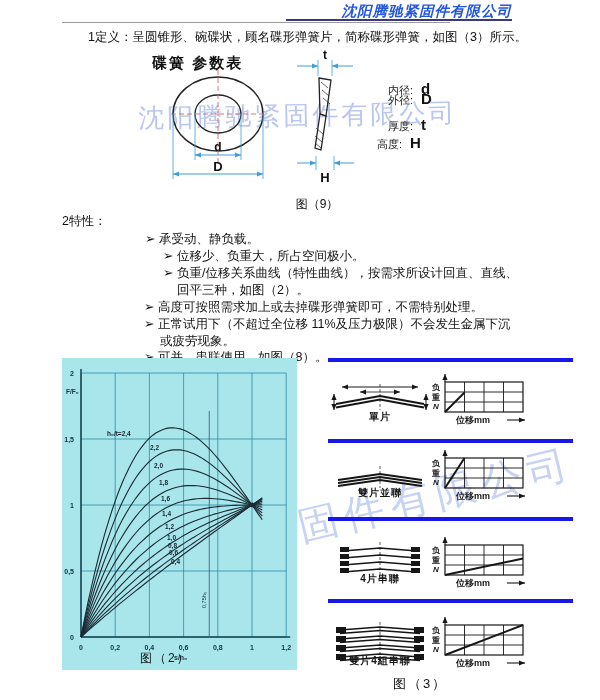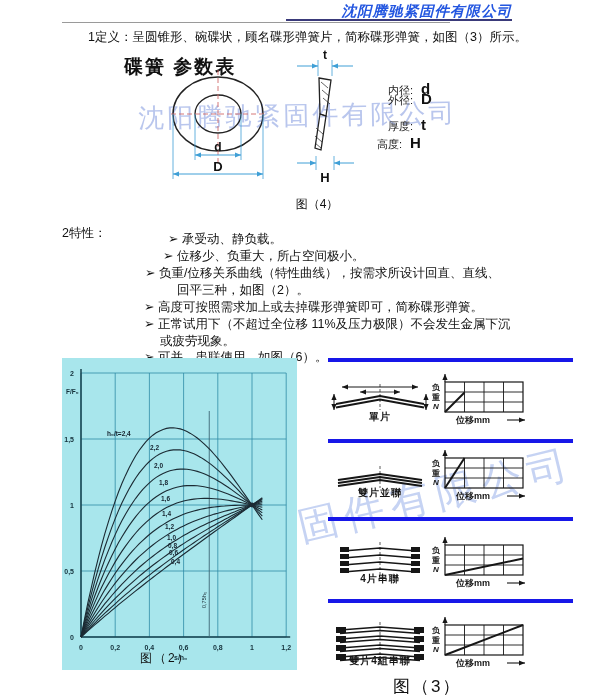--- a/index.html
+++ b/index.html
@@ -4,29 +4,29 @@
 <style>
   html,body{margin:0;padding:0;}
   body{width:600px;height:700px;position:relative;background:#ffffff;overflow:hidden;
        font-family:"Liberation Sans","DejaVu Sans",sans-serif;color:#111;}
   .abs{position:absolute;}
   #company{left:280px;top:2px;width:232px;text-align:right;font-size:14.5px;font-weight:bold;
            font-style:italic;letter-spacing:1px;color:#2356e0;white-space:nowrap;}
   #hline-right{left:286px;top:19px;width:226px;height:2px;background:#3a3a7a;}
   #hline-left{left:62px;top:22px;width:388px;height:1px;background:#9a9a9a;}
   #definition{left:88px;top:29px;width:470px;font-size:12.5px;white-space:nowrap;}
-  #fig1-title{left:124px;top:54px;font-size:19px;font-weight:bold;letter-spacing:2px;}
+  #fig1-title{left:152px;top:54px;font-size:15px;font-weight:bold;letter-spacing:2px;}
   .param-row{position:absolute;white-space:nowrap;}
   .param-label{font-size:11px;color:#222;}
   .param-value{font-size:15px;font-weight:bold;margin-left:8px;}
   #fig1-caption{left:285px;top:196px;width:64px;font-size:12px;text-align:center;white-space:nowrap;}
-  #features-heading{left:62px;top:213px;font-size:12.5px;margin-top:12px;}
+  #features-heading{left:62px;top:213px;font-size:12.5px;}
   .feat-line{position:absolute;font-size:12.5px;white-space:nowrap;}
   #fig2-caption{left:140px;top:650px;font-size:12px;letter-spacing:2px;}
-  #fig3-caption{left:393px;top:675px;font-size:17px;letter-spacing:2px;}
+  #fig3-caption{left:393px;top:675px;font-size:13px;letter-spacing:2px;}
   #wm-top{left:138px;top:101px;font-size:26px;letter-spacing:3px;white-space:nowrap;
           color:rgba(128,152,222,0.55);transform:rotate(-1deg);transform-origin:left top;}
   #wm-diag{left:64px;top:556px;font-size:40px;letter-spacing:7px;white-space:nowrap;
            color:rgba(118,150,226,0.42);transform:rotate(-13.5deg);transform-origin:left top;}
   svg{position:absolute;overflow:visible;}
   text{font-family:"Liberation Sans","DejaVu Sans",sans-serif;}
 </style>
 </head>
 <body>
 
@@ -79,32 +79,32 @@
     <line x1="249" y1="117" x2="269" y2="117" stroke="#3f9fd6" stroke-width="1"></line>
     <polygon points="249,117 255,114.4 255,119.6" fill="#3f9fd6"></polygon>
     <text x="240" y="136" text-anchor="middle" font-size="13" font-weight="bold" fill="#111">H</text>
   </svg>
 <div id="fig1-params">
     <div class="param-row" style="left: 388px; top: 80px;"><span class="param-label">内径:</span><span class="param-value">d</span></div>
     <div class="param-row" style="left: 388px; top: 90px;"><span class="param-label">外径:</span><span class="param-value">D</span></div>
     <div class="param-row" style="left: 388px; top: 116px;"><span class="param-label">厚度:</span><span class="param-value">t</span></div>
     <div class="param-row" style="left: 377px; top: 134px;"><span class="param-label">高度:</span><span class="param-value">H</span></div>
   </div>
-<div class="abs" id="fig1-caption">图（4）</div>
+<div class="abs" id="fig1-caption">图（9）</div>
 
 <div class="abs" id="features-heading">2特性：</div>
 <div id="features-list">
-    <div class="feat-line" style="left: 168px; top: 231px;">➢ 承受动、静负载。</div>
+    <div class="feat-line" style="left: 145px; top: 231px;">➢ 承受动、静负载。</div>
     <div class="feat-line" style="left: 163px; top: 248px;">➢ 位移少、负重大，所占空间极小。</div>
-    <div class="feat-line" style="left: 145px; top: 265px;">➢ 负重/位移关系曲线（特性曲线），按需求所设计回直、直线、</div>
+    <div class="feat-line" style="left: 163px; top: 265px;">➢ 负重/位移关系曲线（特性曲线），按需求所设计回直、直线、</div>
     <div class="feat-line" style="left: 177px; top: 282px;">回平三种，如图（2）。</div>
-    <div class="feat-line" style="left: 144px; top: 299px;">➢ 高度可按照需求加上或去掉碟形弹簧即可，简称碟形弹簧。</div>
+    <div class="feat-line" style="left: 144px; top: 299px;">➢ 高度可按照需求加上或去掉碟形弹簧即可，不需特别处理。</div>
     <div class="feat-line" style="left: 144px; top: 316px;">➢ 正常试用下（不超过全位移 11%及压力极限）不会发生金属下沉</div>
     <div class="feat-line" style="left: 160px; top: 333px;">或疲劳现象。</div>
-    <div class="feat-line" style="left: 144px; top: 349px;">➢ 可并、串联使用，如图（6）。</div>
+    <div class="feat-line" style="left: 144px; top: 349px;">➢ 可并、串联使用，如图（8）。</div>
   </div>
 
 <svg class="abs" id="fig2-svg" style="left:62px;top:358px" width="235" height="312" viewBox="0 0 235 312">
     <rect x="0" y="0" width="235" height="312" fill="#a8e6ec"></rect>
     <line x1="19" y1="15" x2="19" y2="279" stroke="#2f8ca6" stroke-width="0.8"></line>
     <line x1="53.2" y1="15" x2="53.2" y2="279" stroke="#2f8ca6" stroke-width="0.8"></line>
     <line x1="87.4" y1="15" x2="87.4" y2="279" stroke="#2f8ca6" stroke-width="0.8"></line>
     <line x1="121.6" y1="15" x2="121.6" y2="279" stroke="#2f8ca6" stroke-width="0.8"></line>
     <line x1="155.8" y1="15" x2="155.8" y2="279" stroke="#2f8ca6" stroke-width="0.8"></line>
     <line x1="190" y1="15" x2="190" y2="279" stroke="#2f8ca6" stroke-width="0.8"></line>

